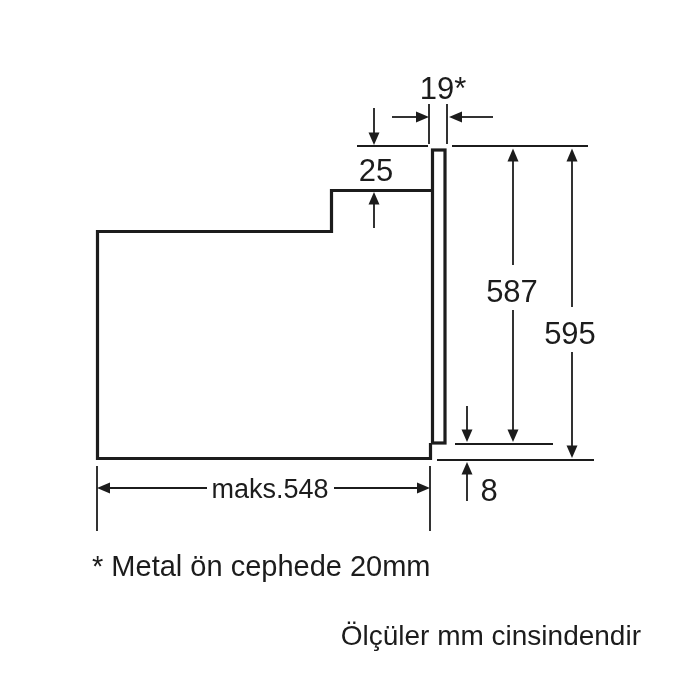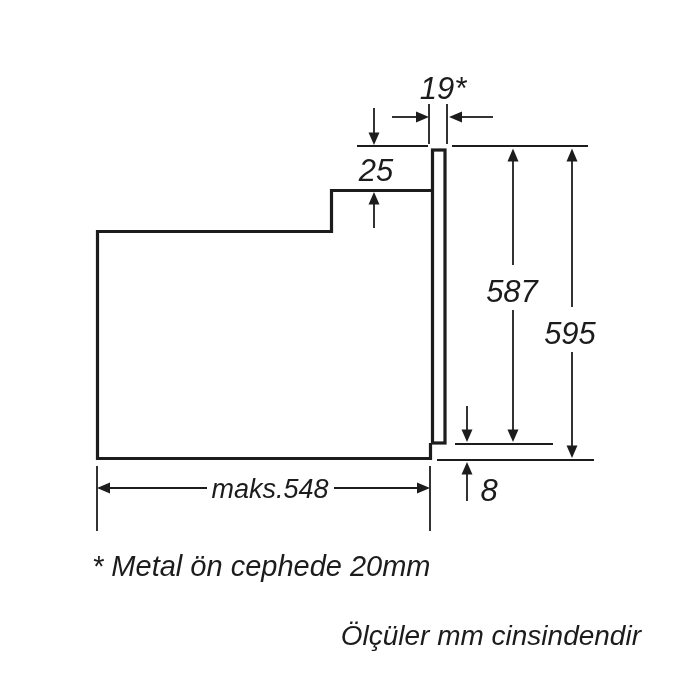--- a/index.html
+++ b/index.html
@@ -7,21 +7,20 @@
     padding: 0;
     background: #ffffff;
   }
   .stage {
     position: relative;
     width: 700px;
     height: 700px;
     background: #ffffff;
     overflow: hidden;
     font-family: "Liberation Sans", sans-serif;
-    font-style: italic;
   }
   svg { display: block; }
   .outline {
     fill: none;
     stroke: #1c1c1c;
     stroke-width: 3.2;
     stroke-linejoin: miter;
   }
   .panel {
     fill: #ffffff;

